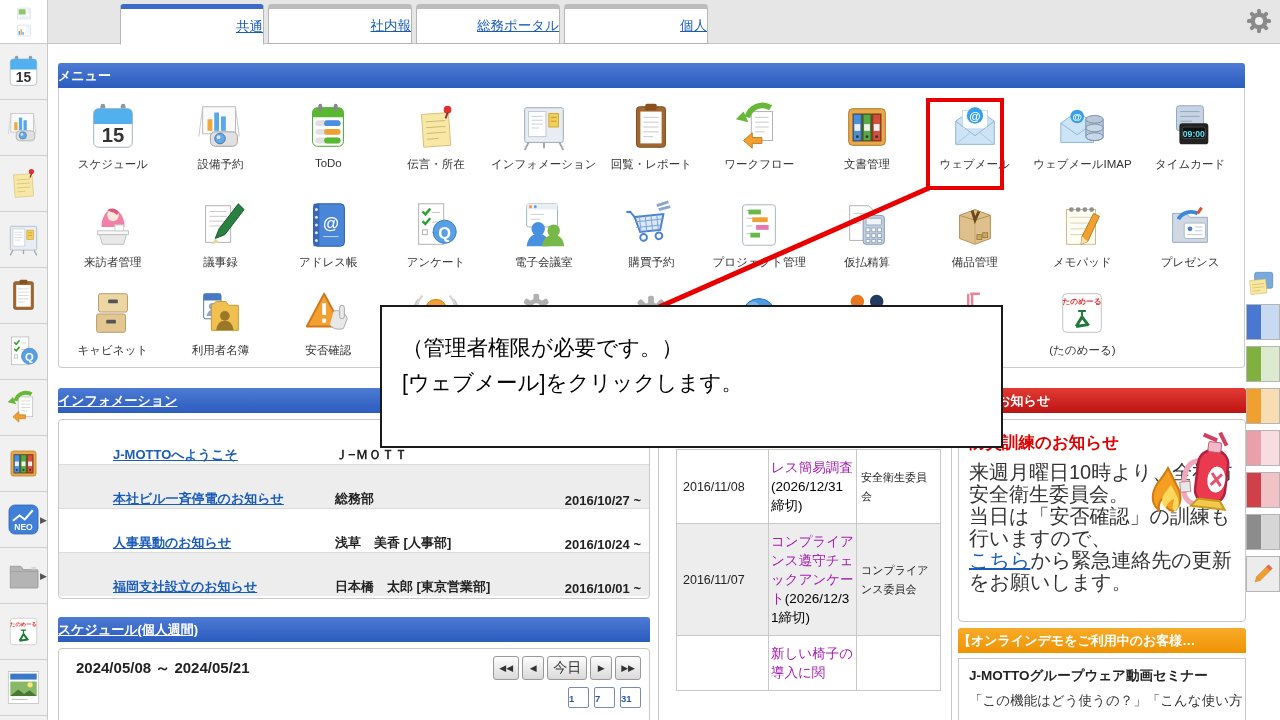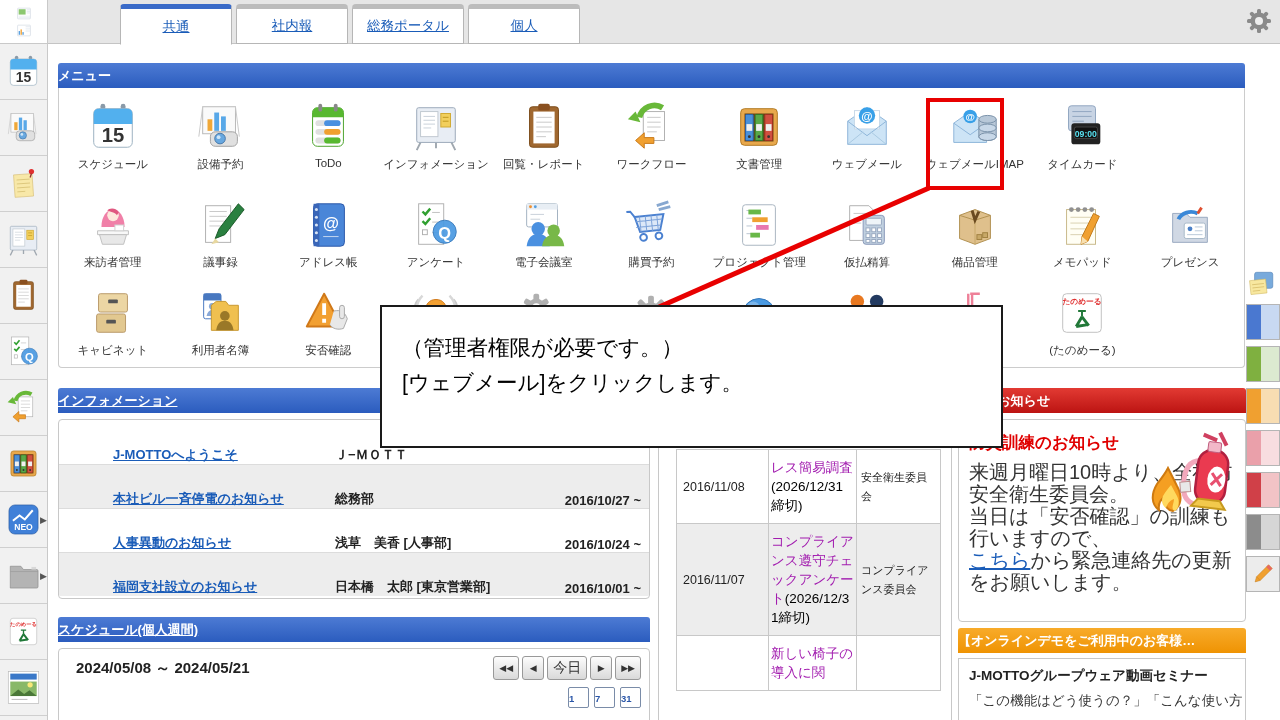--- a/index.html
+++ b/index.html
@@ -4,21 +4,21 @@
 <style>
 *{margin:0;padding:0;box-sizing:border-box}
 html,body{width:1280px;height:720px}
 body{font-family:"Liberation Sans","DejaVu Sans",sans-serif;background:#fff;overflow:hidden}
 .page{position:relative;width:1280px;height:720px;overflow:hidden;background:#fff}
 
 .topbar{position:absolute;left:0;top:0;width:1280px;height:44px;background:#e6e6e6;border-bottom:1px solid #c4c4c4}
 .corner{position:absolute;left:0;top:0;width:48px;height:44px;background:#fff;border-right:1px solid #c9c9c9;border-bottom:1px solid #c9c9c9;display:flex;flex-direction:column;align-items:center;justify-content:center;gap:2px;z-index:2}
 .corner .cic{width:20px;height:15px}
 .tabs{position:absolute;left:120px;top:4px;display:flex;gap:4px;z-index:2}
-.tab{width:112px;height:40px;background:#fff;border:1px solid #b6b6b6;border-top:5px solid #bcbcbc;border-radius:4px 4px 0 0;display:flex;align-items:center;justify-content:center;font-size:13.5px;cursor:pointer}
+.tab{width:144px;height:40px;background:#fff;border:1px solid #b6b6b6;border-top:5px solid #bcbcbc;border-radius:4px 4px 0 0;display:flex;align-items:center;justify-content:flex-end;font-size:13.5px;cursor:pointer}
 .tab.active{border-top-color:#3a6bc8;height:41px;border-bottom:1px solid #fff}
 .tab span{color:#1a5cb8;text-decoration:underline}
 .gearbtn{position:absolute;right:8px;top:8px;width:26px;height:26px;cursor:pointer;z-index:2}
 
 .sidebar{position:absolute;left:0;top:44px;width:48px;height:676px;background:#f1f1f1;border-right:1px solid #c9c9c9;z-index:1}
 .scell{height:56px;border-bottom:1px solid #cfcfcf;display:flex;align-items:center;justify-content:center;position:relative;cursor:pointer}
 .scell .sic{width:37px;height:37px}
 .scell .arrow{position:absolute;right:0px;top:50%;transform:translateY(-50%);font-size:9px;color:#555}
 
 .phead{position:absolute;height:25px;color:#fff;font-size:13px;font-weight:bold;line-height:25px;background:linear-gradient(#4d7bd4,#2b5cbe);border-radius:3px 3px 0 0;z-index:1}
@@ -286,20 +286,31 @@
             <rect x="18" y="4" width="4" height="8" rx="2" fill="#888"></rect>
             <rect x="34" y="4" width="4" height="8" rx="2" fill="#888"></rect>
             <rect x="15" y="21" width="26" height="6" rx="3" fill="#e0e0e0"></rect>
             <rect x="24" y="21" width="17" height="6" rx="3" fill="#4a90e0"></rect>
             <rect x="15" y="30" width="26" height="6" rx="3" fill="#e0e0e0"></rect>
             <rect x="24" y="30" width="17" height="6" rx="3" fill="#f0a030"></rect>
             <rect x="15" y="39" width="26" height="6" rx="3" fill="#e0e0e0"></rect>
             <rect x="24" y="39" width="17" height="6" rx="3" fill="#58b830"></rect>
           </svg></div>
         <div class="lbl">ToDo</div>
+      </div>
+      <div class="mi">
+        <div class="ic"><svg viewBox="0 0 56 56" width="100%" height="100%">
+            <g transform="rotate(-4 28 30)">
+              <rect x="14" y="14" width="28" height="34" fill="#f8e8a8" stroke="#d8c078"></rect>
+              <path d="M18 22h20M18 28h20M18 34h20M18 40h12" stroke="#d0b868"></path>
+            </g>
+            <circle cx="40" cy="10" r="4" fill="#e03030"></circle>
+            <path d="M40 13l-2 6" stroke="#903030" stroke-width="2"></path>
+          </svg></div>
+        <div class="lbl">伝言・所在</div>
       </div>
       <div class="mi">
         <div class="ic"><svg viewBox="0 0 56 56" width="100%" height="100%">
             <path d="M12 44L8 52M44 44l4 8M28 44v6" stroke="#a0a8b0" stroke-width="2"></path>
             <rect x="8" y="8" width="40" height="36" rx="2" fill="#e8edf4" stroke="#9aa8b8"></rect>
             <rect x="12" y="12" width="18" height="26" fill="#fff" stroke="#c0c8d0"></rect>
             <path d="M15 17h12M15 21h12M15 25h12M15 29h8" stroke="#c8d0d8"></path>
             <rect x="33" y="14" width="10" height="14" fill="#f2cf5c" stroke="#d0a830"></rect>
             <path d="M35 18h6M35 22h6" stroke="#c09820"></path>
           </svg></div>

